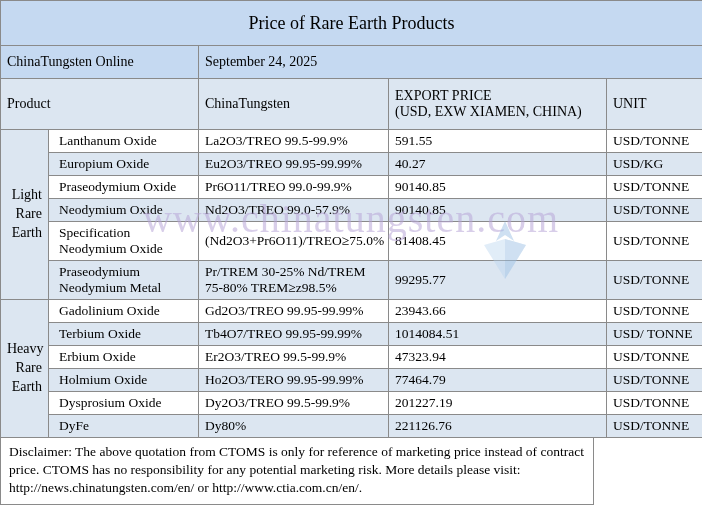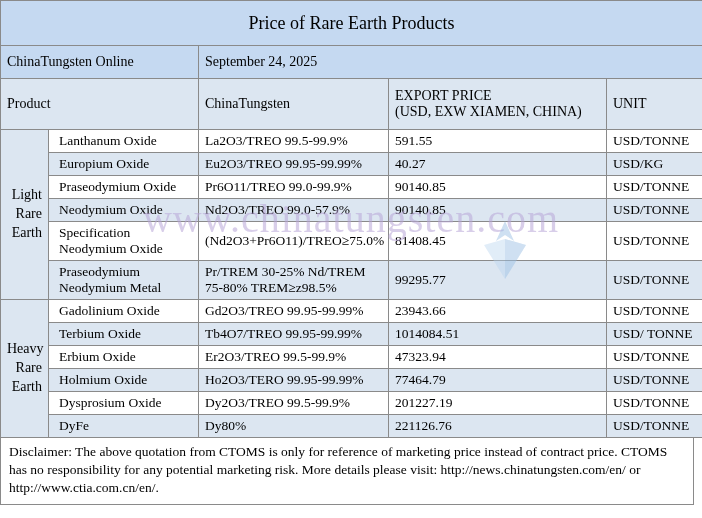--- a/index.html
+++ b/index.html
@@ -83,21 +83,21 @@
     text-align: right;
     font-size: 14px !important;
     line-height: 1.35;
   }
   .row-alt td { background: #dce6f1 !important; }
   .row-plain td { background: #ffffff; margin-left: 16px; }
   .name-cell { padding-left: 10px !important; }
   .disclaimer {
     border: 1px solid #8a8a8a;
     border-top: none;
-    width: 694px;
+    width: 594px;
     box-sizing: border-box;
     padding: 5px 8px 6px 8px;
     font-size: 13.5px;
     line-height: 1.35;
     color: #000;
     background: #ffffff;
     position: relative;
     z-index: 2;
   }
 </style>

